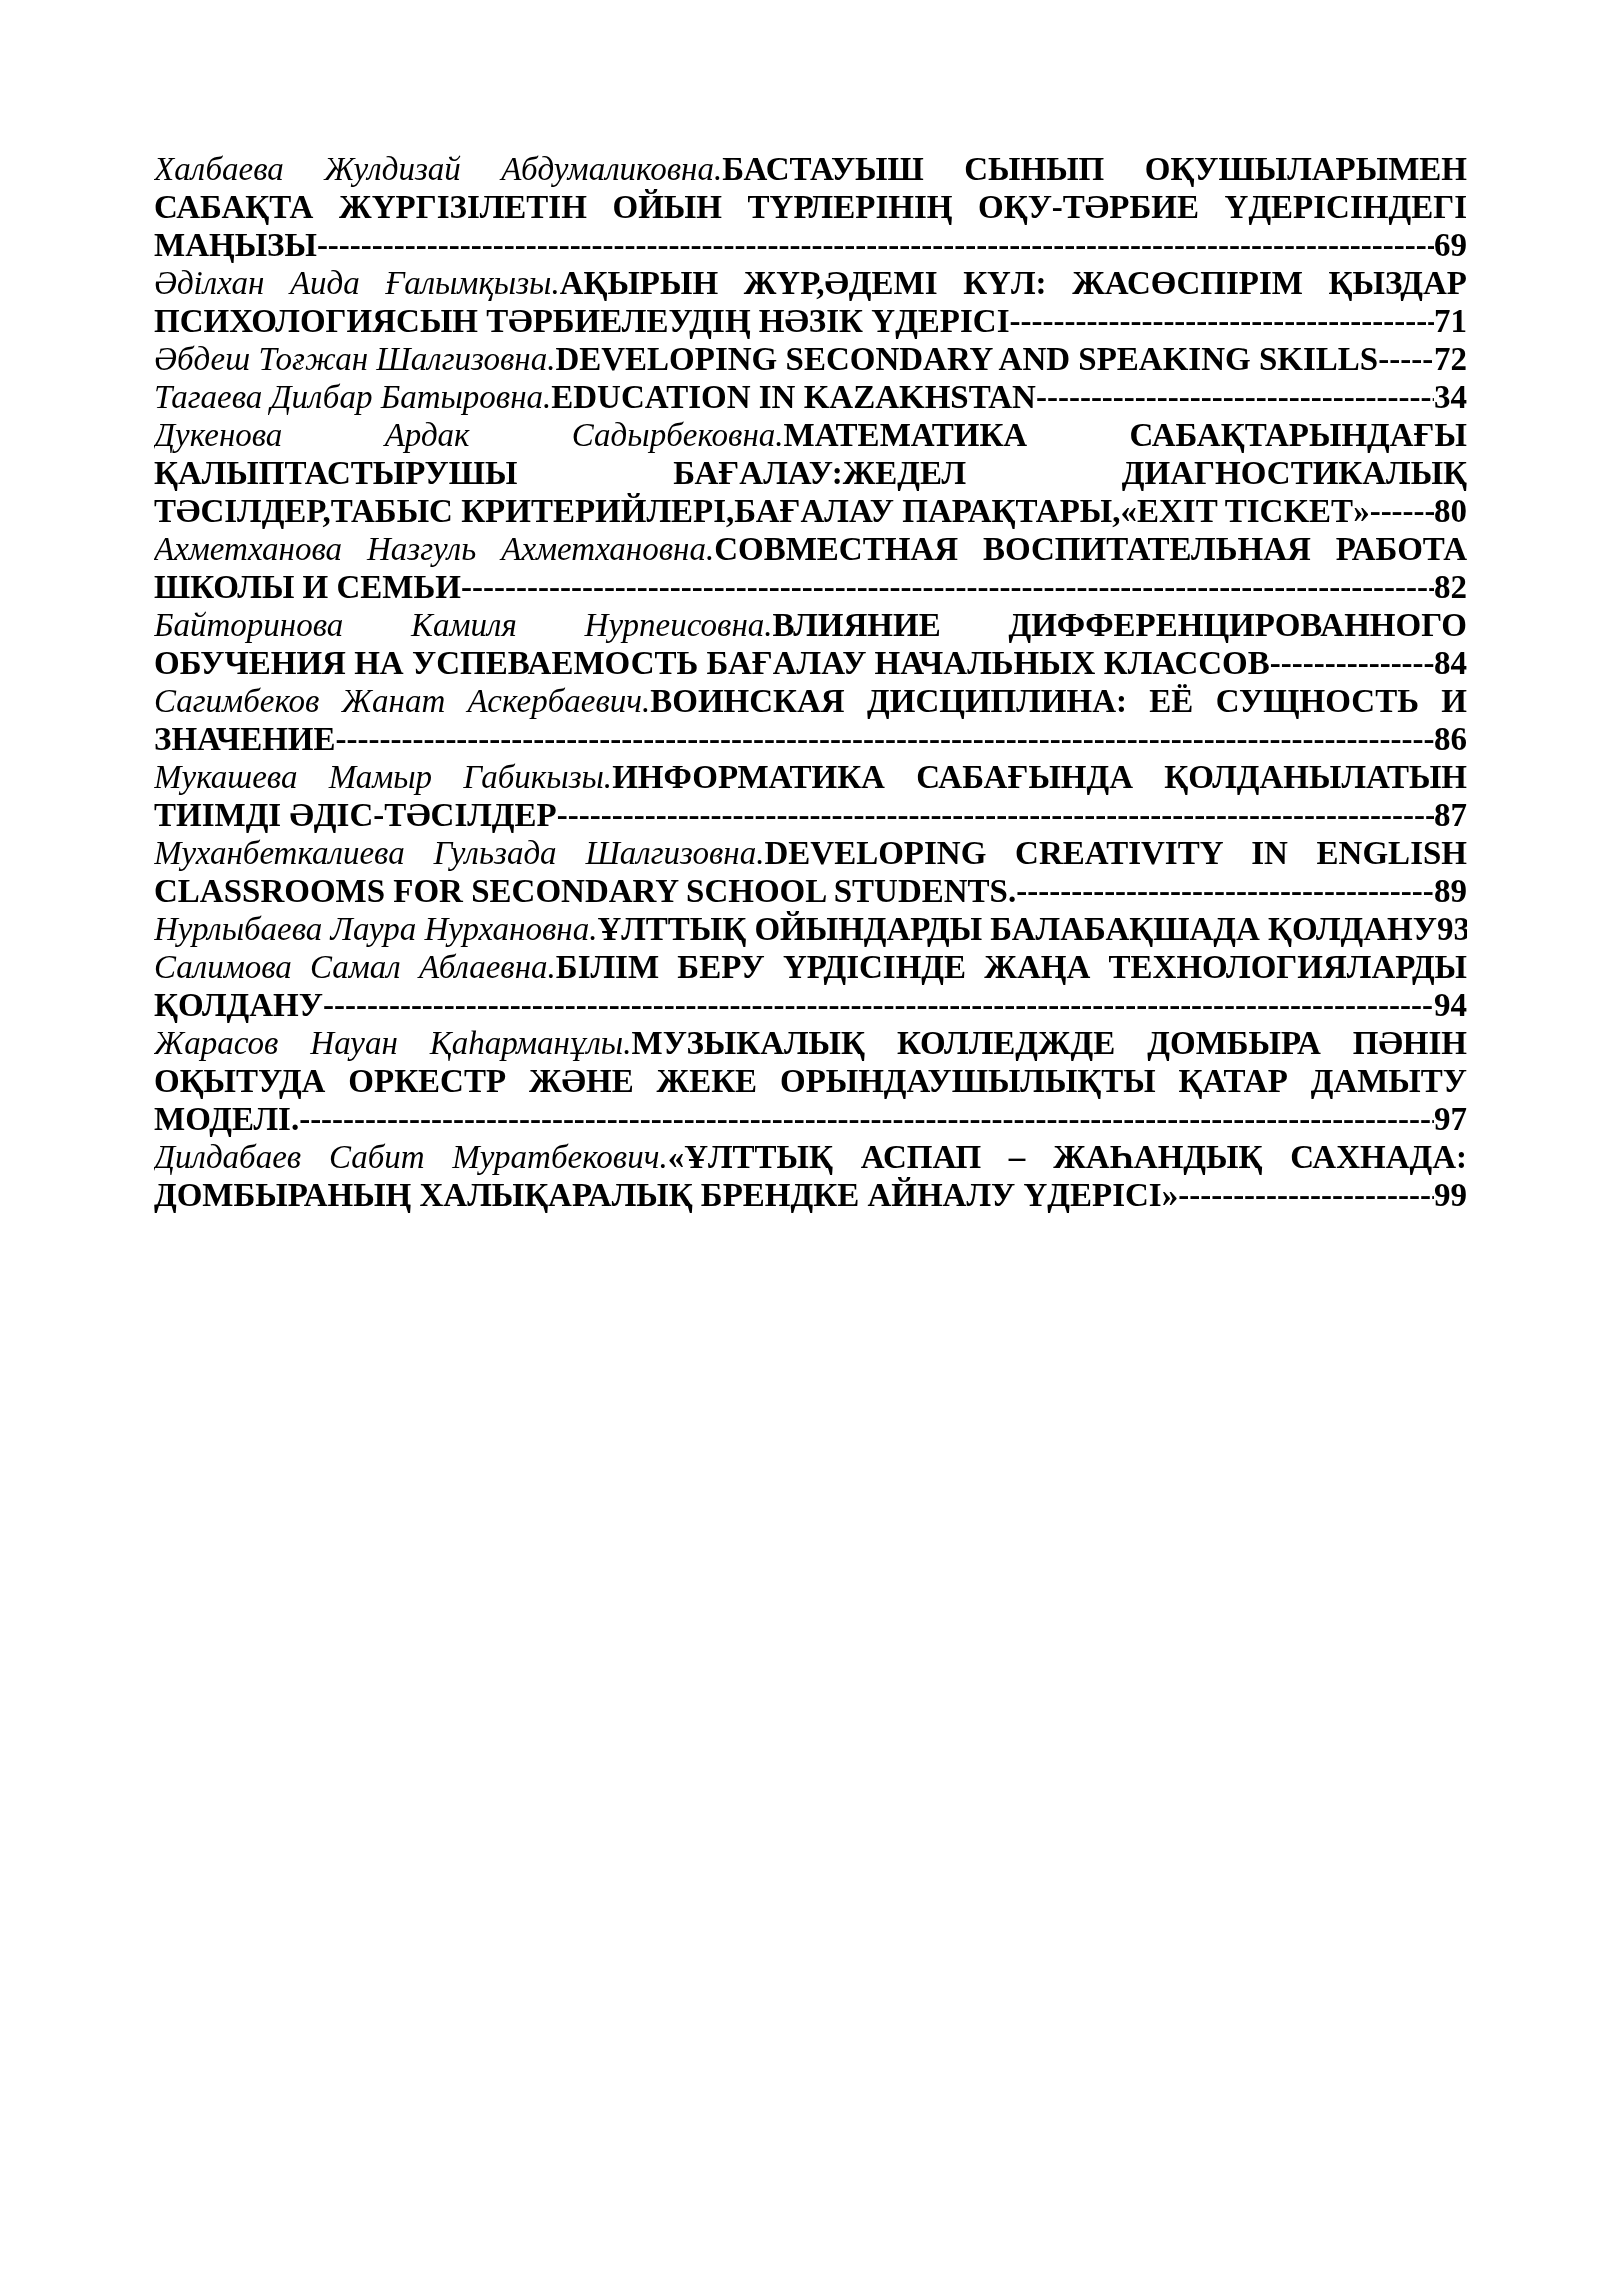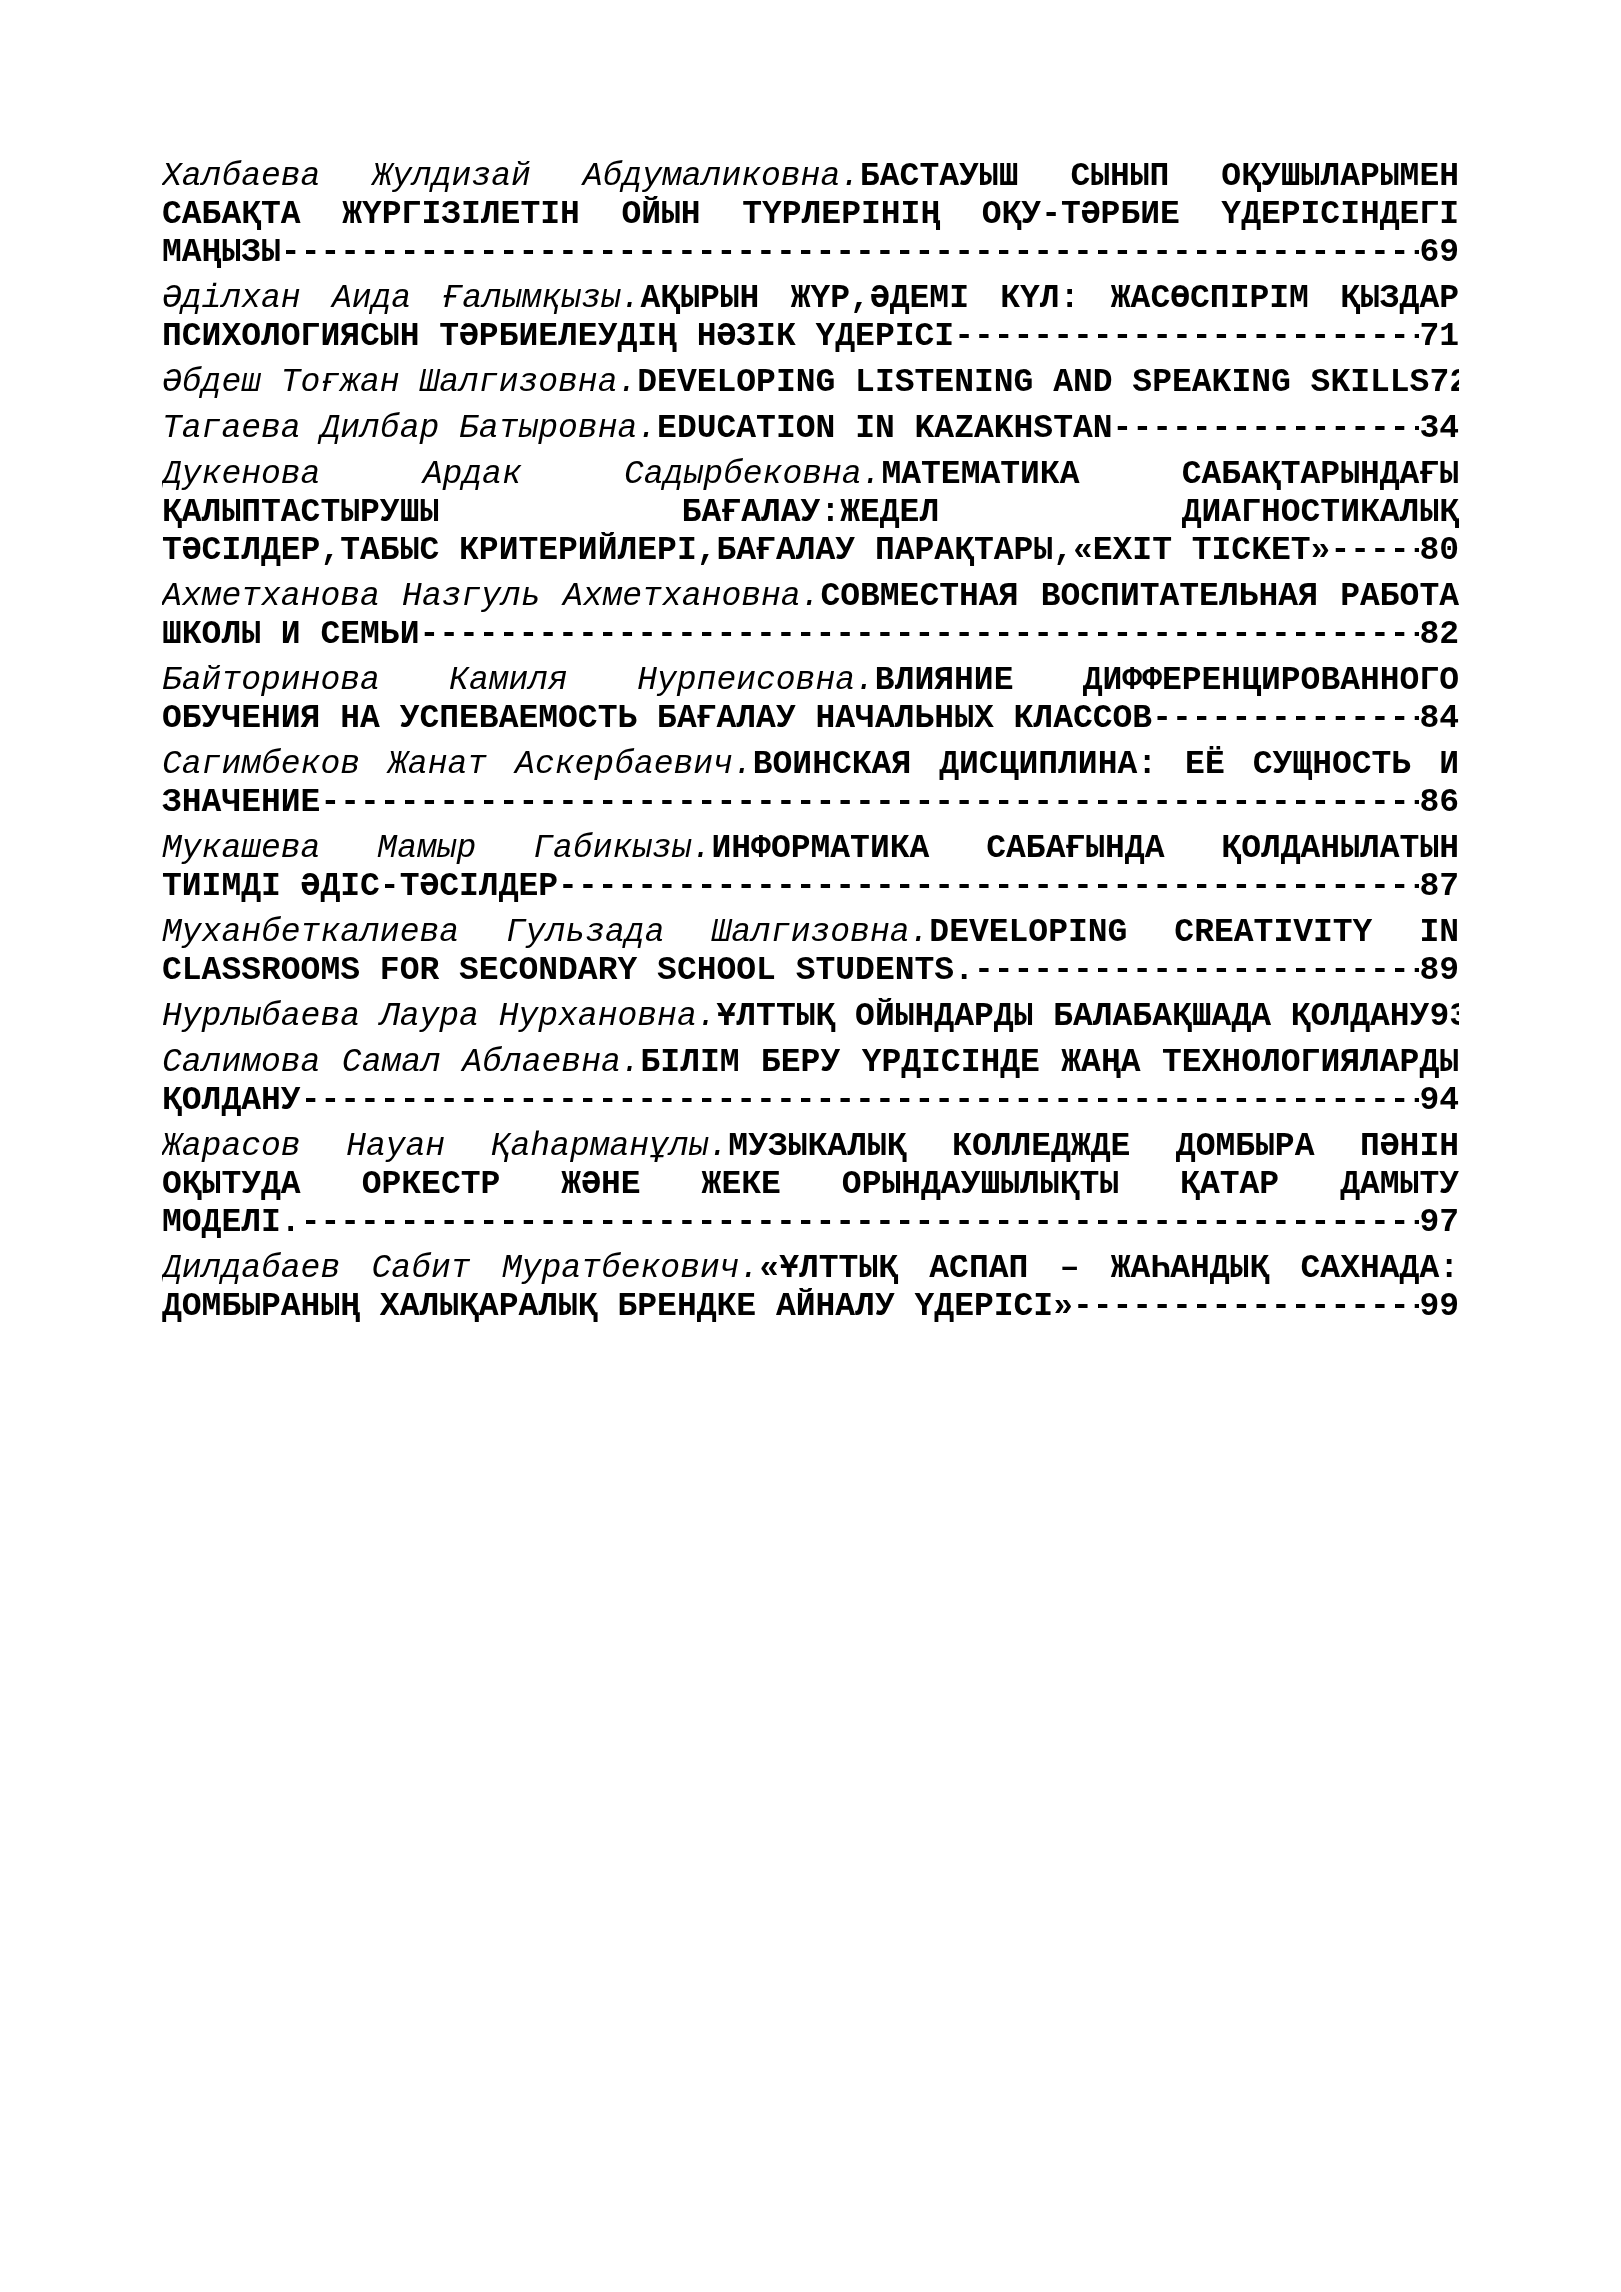--- a/index.html
+++ b/index.html
@@ -19,21 +19,21 @@
     inset: 0;
     background: #ffffff;
   }
   .toc {
     position: absolute;
     left: 154px;
     top: 150px;
     width: 1313px;
     font-size: 33px;
   }
-  .toc-entry { margin: 8px; padding: 0; font-family: Liberation Mono, monospace; }
+  .toc-entry { margin: 0; padding: 0; }
   .line {
     line-height: 38px;
     max-height: 38px;
     overflow: hidden;
   }
   .line.fill {
     text-align: justify;
     text-align-last: justify;
   }
   .line.last {
@@ -80,21 +80,21 @@
         <div class="line fill"><span class="seg author">Әділхан Аида Ғалымқызы.</span><span class="seg title">АҚЫРЫН ЖҮР,ӘДЕМІ КҮЛ: ЖАСӨСПІРІМ ҚЫЗДАР</span></div>
         <div class="line last">
           <span class="seg title">ПСИХОЛОГИЯСЫН ТӘРБИЕЛЕУДІҢ НӘЗІК ҮДЕРІСІ</span>
           <span class="leader">------------------------------------------------------------------------------------------------------------------------------------------------------------------------------------------------------------------------------------------------------------------------------------------------------------</span>
           <span class="pagenum">71</span>
         </div>
       </div>
       <div class="toc-entry">
         <div class="line last">
           <span class="seg author">Әбдеш Тоғжан Шалгизовна.</span>
-          <span class="seg title">DEVELOPING LISTENING AND SPEAKING SKILLS</span>
+          <span class="seg title">DEVELOPING SECONDARY AND SPEAKING SKILLS</span>
           <span class="leader">------------------------------------------------------------------------------------------------------------------------------------------------------------------------------------------------------------------------------------------------------------------------------------------------------------</span>
           <span class="pagenum">72</span>
         </div>
       </div>
       <div class="toc-entry">
         <div class="line last">
           <span class="seg author">Тагаева Дилбар Батыровна.</span>
           <span class="seg title">EDUCATION IN KAZAKHSTAN</span>
           <span class="leader">------------------------------------------------------------------------------------------------------------------------------------------------------------------------------------------------------------------------------------------------------------------------------------------------------------</span>
           <span class="pagenum">34</span>

